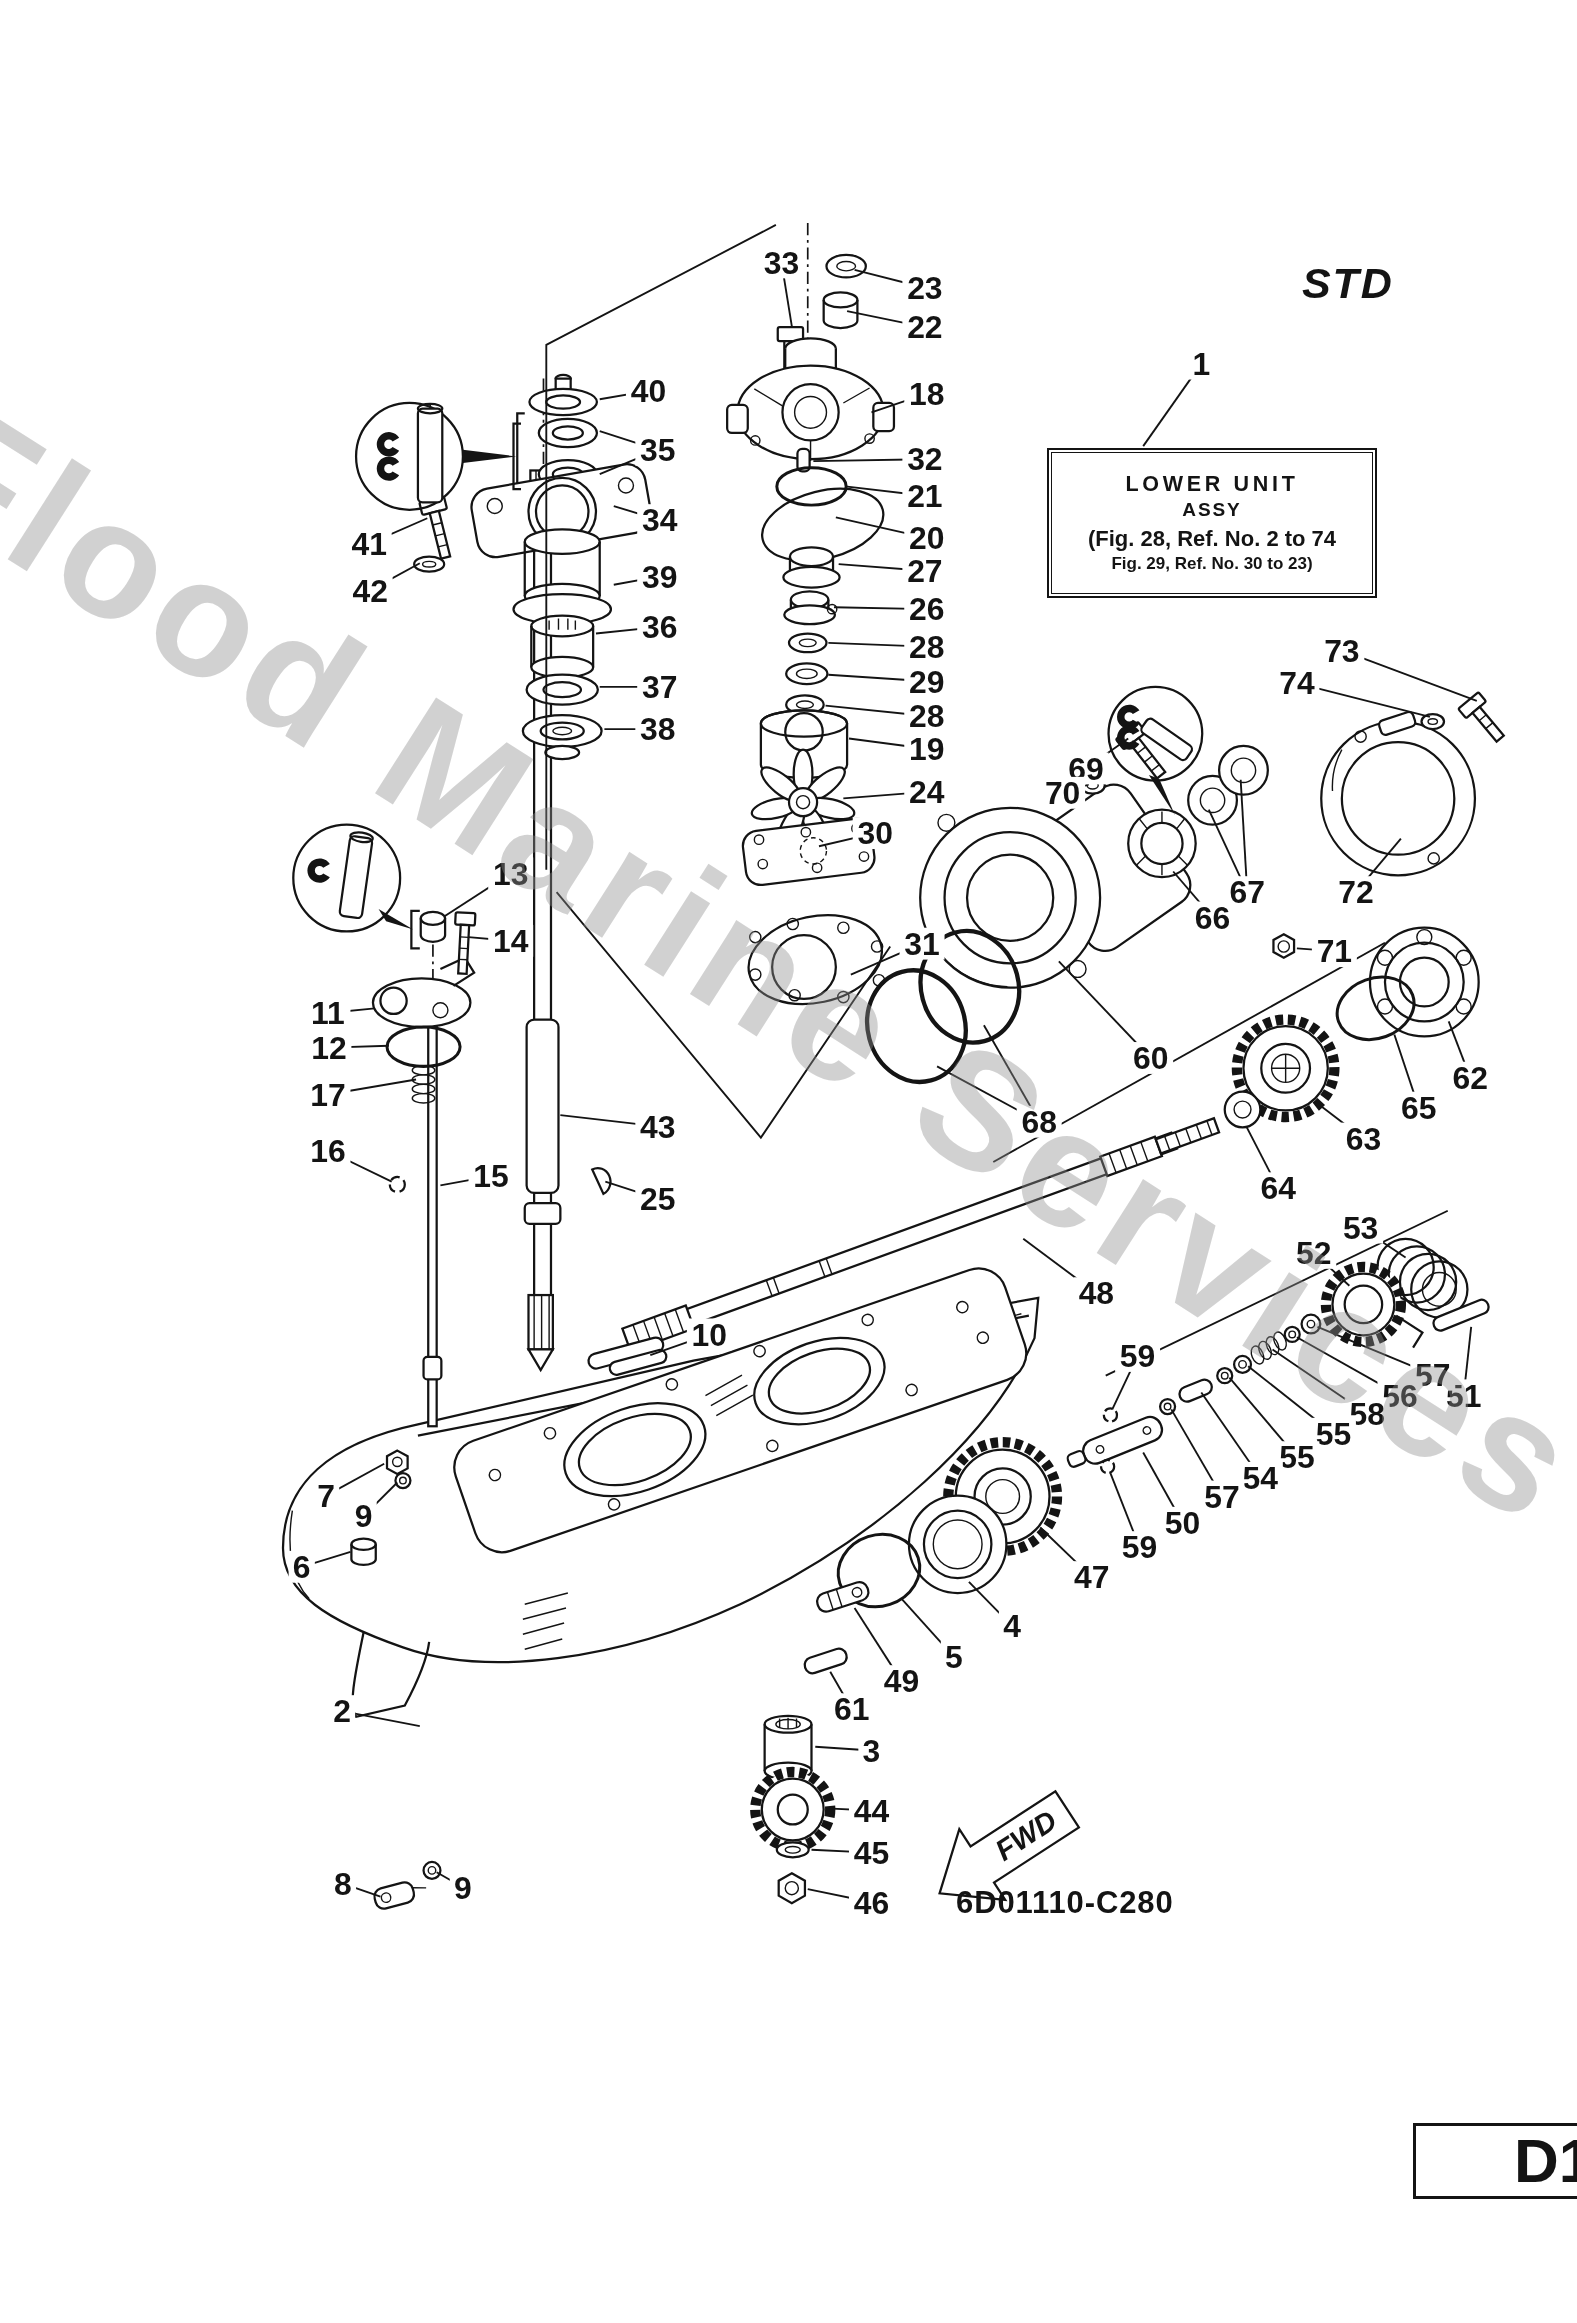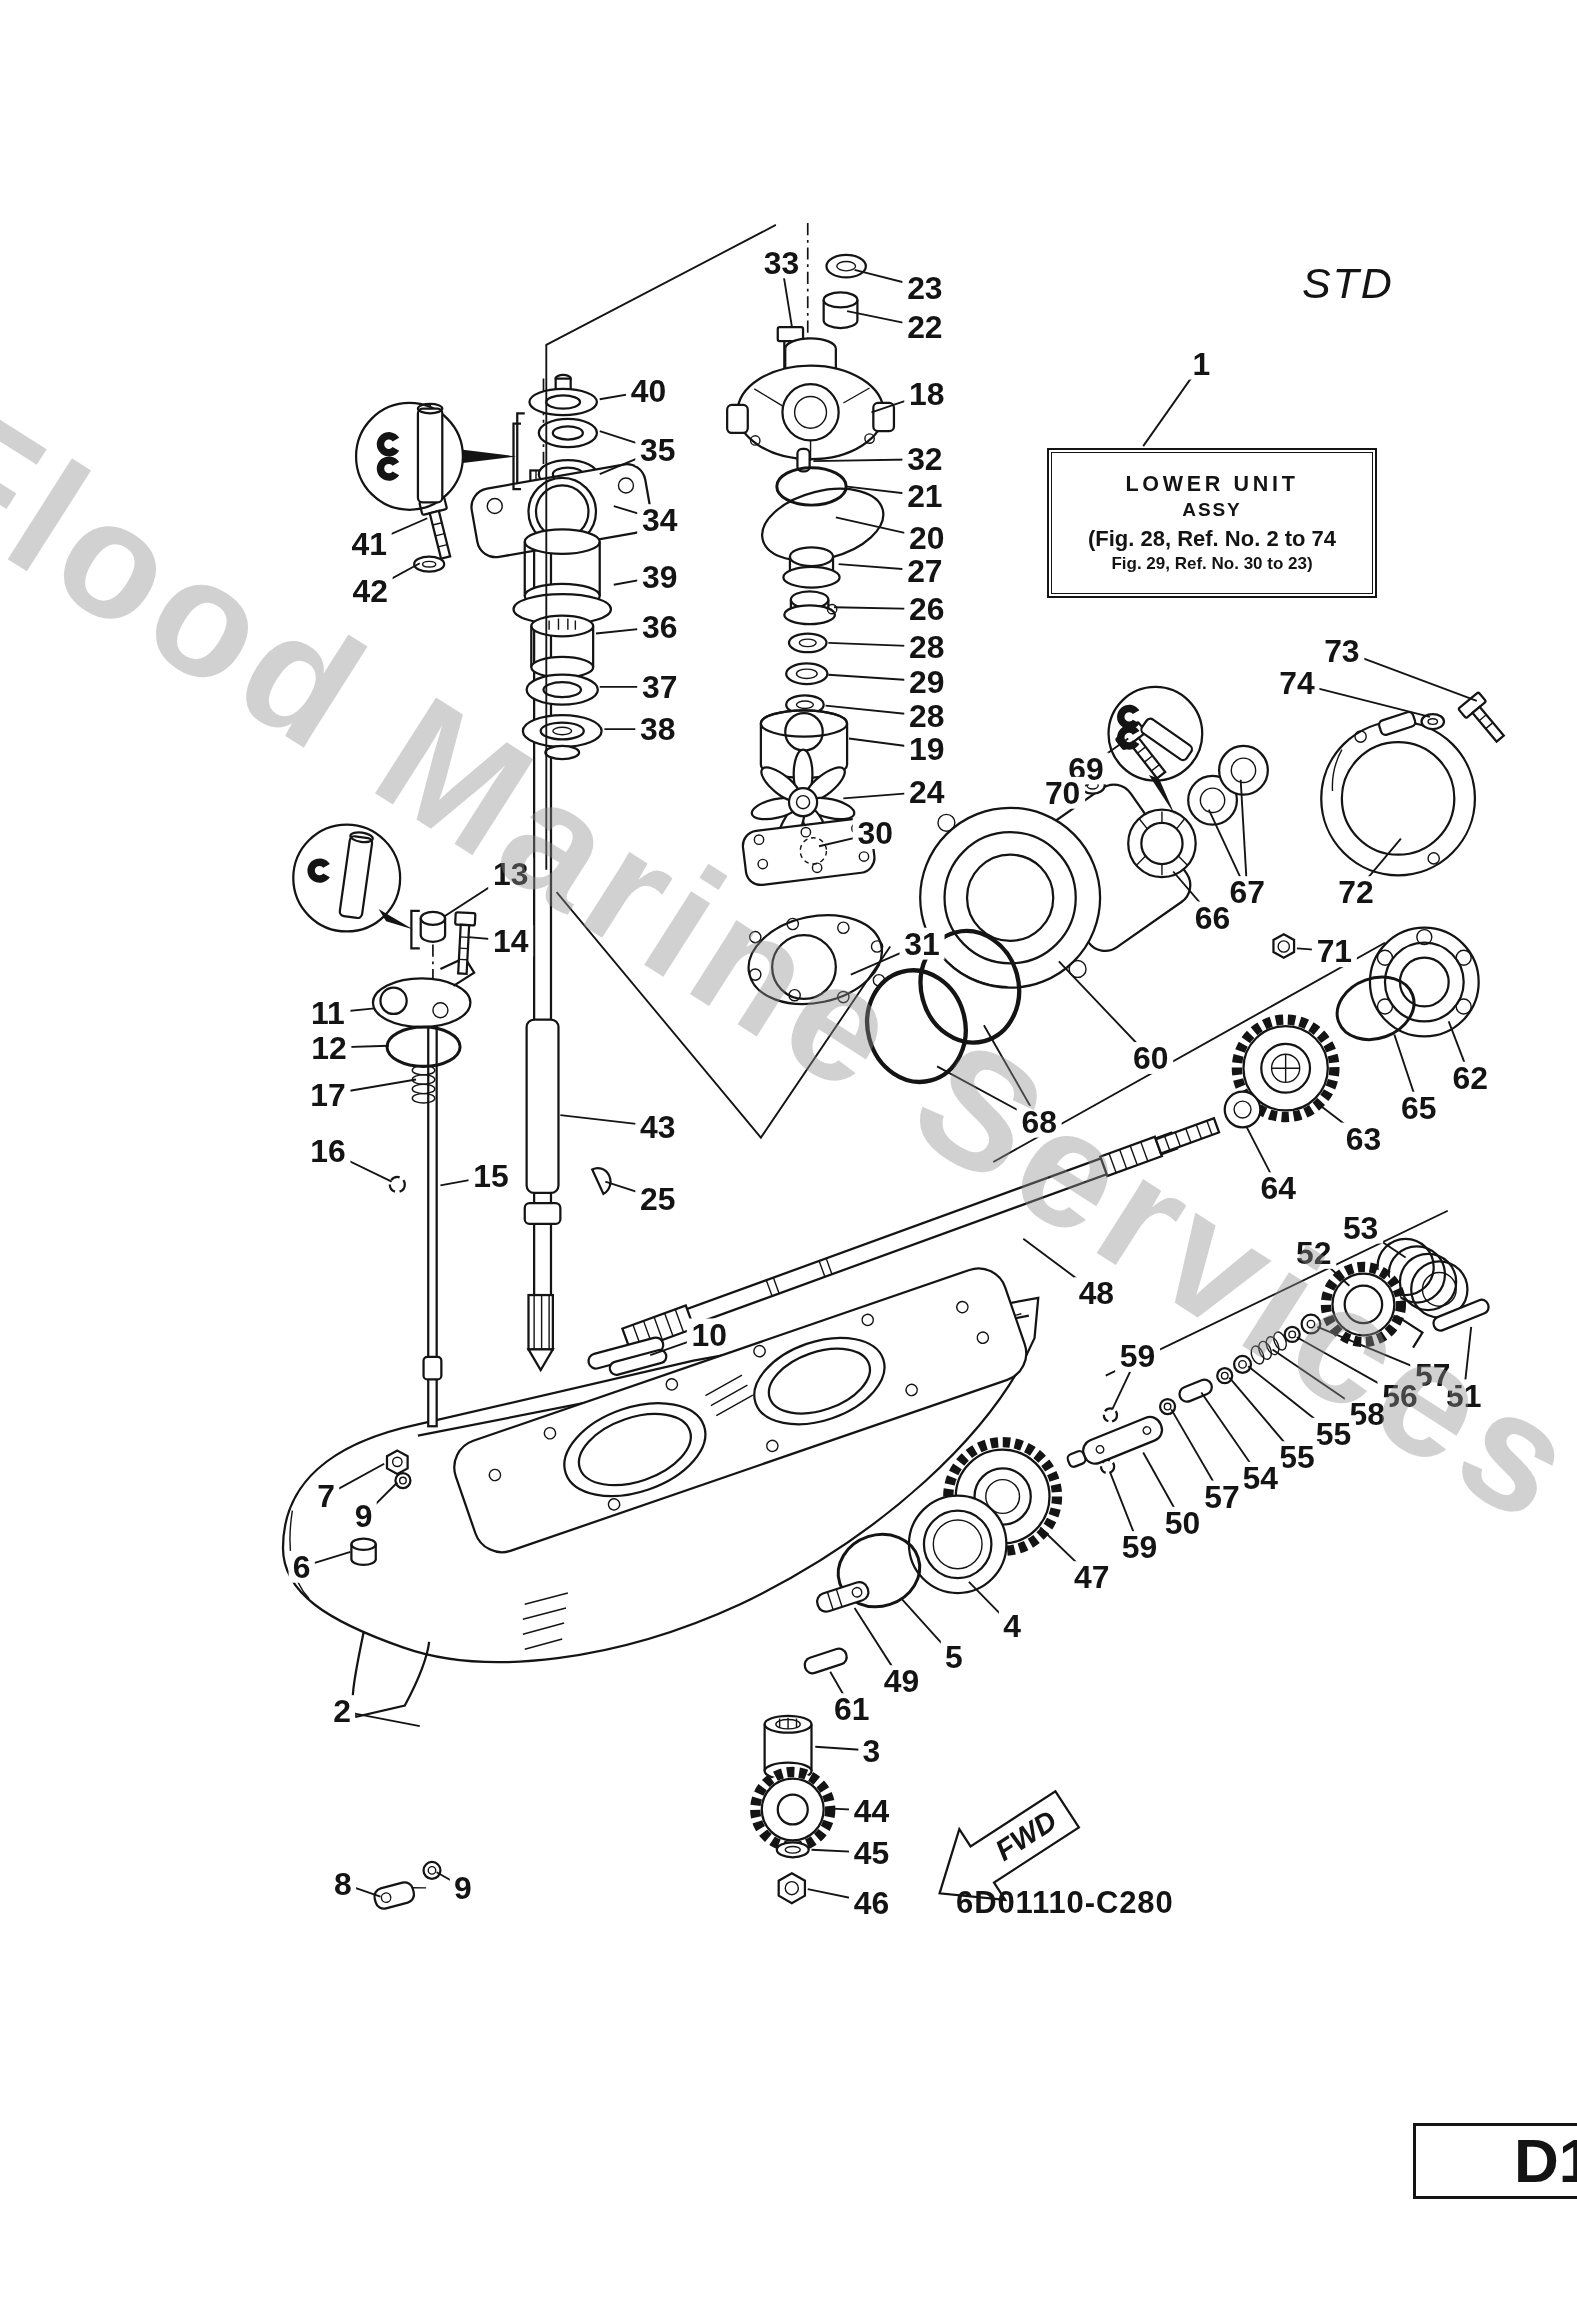--- a/index.html
+++ b/index.html
@@ -13,21 +13,21 @@
   .g{fill:#ffffff;stroke:#141414;stroke-width:11;stroke-dasharray:8 5;}
   .b{fill:#141414;stroke:none;}
   .w{fill:none;stroke:#141414;stroke-width:4.6;}
   .w3{fill:none;stroke:#141414;stroke-width:3.2;}
   #group-lines polyline{stroke:#141414;stroke-width:2;fill:none;}
   #leader-lines line{stroke:#141414;stroke-width:2;}
   #callout-labels text{font-family:"Liberation Sans",sans-serif;font-size:34px;font-weight:700;
         fill:#141414;text-anchor:middle;}
   
   .abs{position:absolute;}
-  #std-label{left:1302px;top:259px;font-size:43px;font-style:italic;font-weight:400;letter-spacing:1.9px;}
+  #std-label{left:1302px;top:259px;font-size:43px;font-style:italic;font-weight:700;letter-spacing:1.9px;}
   #assy-box{left:1047px;top:448px;width:330px;height:150px;border:2.8px solid #141414;
             box-sizing:border-box;padding:1.9px;}
   #assy-box-inner{width:100%;height:100%;border:1.9px solid #141414;box-sizing:border-box;
             text-align:center;display:flex;flex-direction:column;justify-content:center;gap:1.9px;}
   .assy-l1{font-size:21.5px;font-weight:700;letter-spacing:3.7px;}
   .assy-l2{font-size:19px;font-weight:700;letter-spacing:1.9px;}
   .assy-l3{font-size:22px;font-weight:700;margin-top:3px;}
   .assy-l4{font-size:17px;font-weight:700;}
   #footer-code{left:911px;top:1885px;font-size:31px;font-weight:700;letter-spacing:0.9px;margin-left:45px;}
   #page-id-box{left:1413px;top:2123px;width:187px;height:76px;border:3.7px solid #141414;

